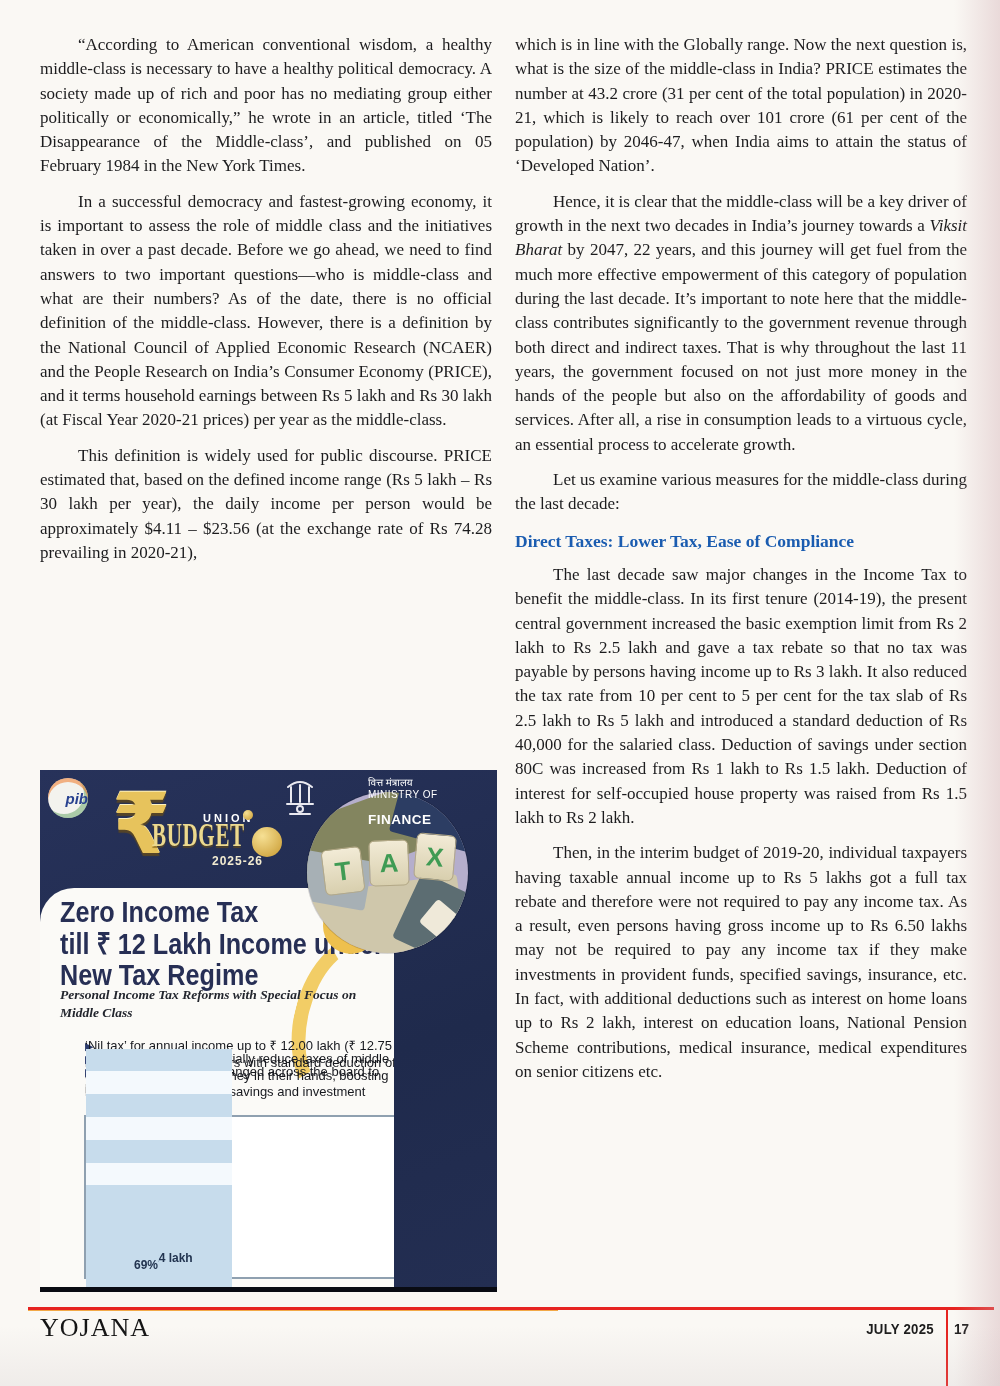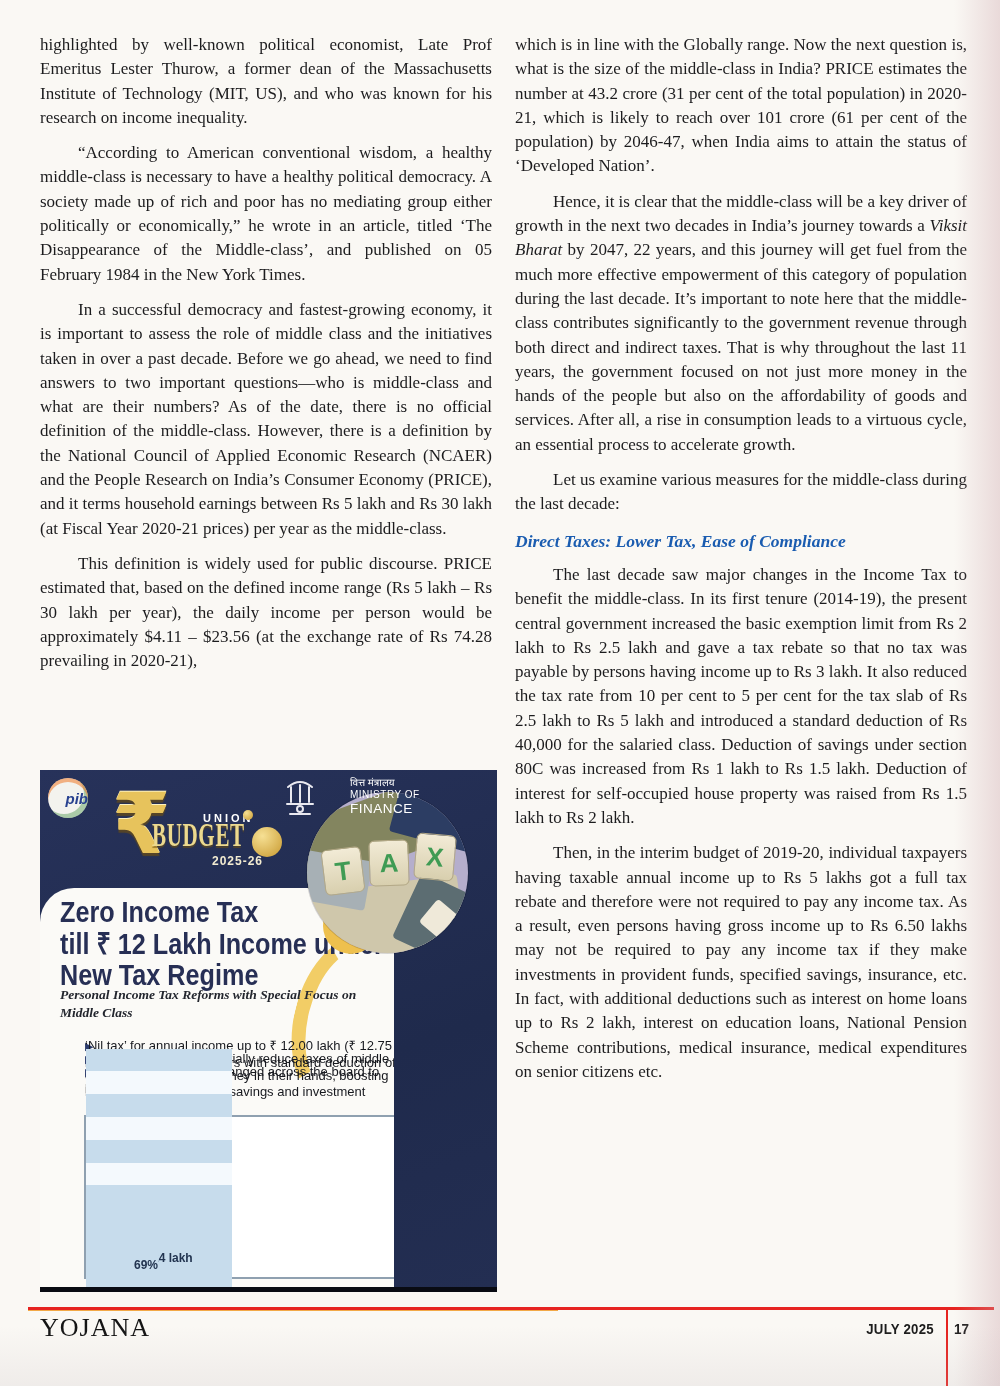--- a/index.html
+++ b/index.html
@@ -11,21 +11,21 @@
         background:linear-gradient(to top,rgba(190,180,185,.18),rgba(190,180,185,0));pointer-events:none;}
 
   
   .col{position:absolute;top:33px;width:452px;font-size:17px;line-height:24.3px;
        text-align:justify;color:#1c1c1e;}
   .col-left{left:40px;}
   .col-right{left:515px;}
   .col p{margin:0 0 11px 0;text-indent:38px;}
   .col p.no-indent{text-indent:0;}
   .sec-heading{font-size:17.5px;font-weight:700;color:#1a5cb0;margin:12px 0 10px 0;
-       text-indent:0;text-align:left;font-style:italic;}
+       text-indent:0;text-align:left;}
 
   
   .ig{position:absolute;left:40px;top:770px;width:457px;height:522px;
       background:linear-gradient(160deg,#27325a 0%,#1f2a4c 60%,#232e52 100%);
       border-bottom:5px solid #090b13;box-sizing:border-box;
       font-family:"Liberation Sans",sans-serif;}
   .ig *{position:absolute;box-sizing:border-box;}
 
   .ig-pib{left:8px;top:8px;width:40px;height:40px;border-radius:50%;background:#f3f3ee;
       display:flex;align-items:center;justify-content:flex-end;color:#27418f;font-weight:700;
@@ -40,25 +40,25 @@
   .ig-budget{left:112px;top:46px;font-size:34px;font-weight:700;font-family:"Liberation Serif",serif;
       color:#ecd98f;letter-spacing:1px;transform:scaleX(.62);transform-origin:left top;
       text-shadow:0 2px 1px rgba(110,80,15,.6);white-space:nowrap;}
   .ig-year{left:156px;top:84px;font-size:12px;font-weight:700;color:#f3ecd2;letter-spacing:1px;margin-left:16px;}
   .ig-dot{left:203px;top:40px;width:10px;height:10px;border-radius:50%;
       background:radial-gradient(circle at 35% 30%,#f6e094,#c8992f);}
   .ig-goldcircle{left:212px;top:57px;width:30px;height:30px;border-radius:50%;
       background:radial-gradient(circle at 35% 30%,#f6e094,#c8992f);}
 
   .ig-emblem{left:242px;top:5px;width:36px;height:42px;z-index:5;}
-  .ig-ministry{left:310px;top:7px;color:#ffffff;z-index:5;width:110px;}
+  .ig-ministry{left:328px;top:7px;color:#ffffff;z-index:5;width:110px;}
   .ig-ministry div{position:static;}
   .ig-ministry .hindi{font-size:10px;line-height:12px;}
   .ig-ministry .m1{font-size:10px;line-height:12px;letter-spacing:.5px;}
-  .ig-ministry .m2{font-size:13.5px;line-height:15px;font-weight:400;letter-spacing:.5px;}
+  .ig-ministry .m2{font-size:13.5px;line-height:15px;font-weight:700;letter-spacing:.5px;margin-top:11px;}
 
   .ig-crescent{left:283px;top:128px;width:56px;height:56px;border-radius:50%;
       background:#eec04e;z-index:3;}
 
   .ig-card{left:0;top:118px;width:354px;height:399px;background:#fbfaf7;
       border-radius:34px 60px 0 0;z-index:2;overflow:hidden;}
   .ig-card *{position:absolute;}
   .ig-swoosh{right:-10px;top:46px;width:110px;height:175px;border:14px solid transparent;
       border-left-color:#f2cd66;border-radius:50%;transform:rotate(14deg);z-index:1;}
 
@@ -114,21 +114,20 @@
   .f-page{position:absolute;left:954px;top:1320px;font-size:15px;font-weight:700;
       font-family:"Liberation Sans",sans-serif;color:#1b1b1b;transform:scaleX(.9);
       transform-origin:left top;}
 </style>
 </head>
 <body>
 
 <div class="page">
 
   <div class="col col-left">
-    <p class="no-indent">highlighted by well-known political economist, Late Prof Emeritus Lester Thurow, a former dean of the Massachusetts Institute of Technology (MIT, US), and who was known for his research on income inequality.</p>
     <p>“According to American conventional wisdom, a healthy middle-class is necessary to have a healthy political democracy. A society made up of rich and poor has no mediating group either politically or economically,” he wrote in an article, titled ‘The Disappearance of the Middle-class’, and published on 05 February 1984 in the New York Times.</p>
     <p>In a successful democracy and fastest-growing economy, it is important to assess the role of middle class and the initiatives taken in over a past decade. Before we go ahead, we need to find answers to two important questions—who is middle-class and what are their numbers? As of the date, there is no official definition of the middle-class. However, there is a definition by the National Council of Applied Economic Research (NCAER) and the People Research on India’s Consumer Economy (PRICE), and it terms household earnings between Rs 5 lakh and Rs 30 lakh (at Fiscal Year 2020-21 prices) per year as the middle-class.</p>
     <p>This definition is widely used for public discourse. PRICE estimated that, based on the defined income range (Rs 5 lakh – Rs 30 lakh per year), the daily income per person would be approximately $4.11 – $23.56 (at the exchange rate of Rs 74.28 prevailing in 2020-21),</p>
   </div>
 
   <div class="col col-right">
     <p class="no-indent">which is in line with the Globally range. Now the next question is, what is the size of the middle-class in India? PRICE estimates the number at 43.2 crore (31 per cent of the total population) in 2020-21, which is likely to reach over 101 crore (61 per cent of the population) by 2046-47, when India aims to attain the status of ‘Developed Nation’.</p>
     <p><span>Hence, it is clear that the middle-class will be a key driver of growth in the next two decades in India’s journey towards a </span><i>Viksit Bharat</i><span> by 2047, 22 years, and this journey will get fuel from the much more effective empowerment of this category of population during the last decade. It’s important to note here that the middle-class contributes significantly to the government revenue through both direct and indirect taxes. That is why throughout the last 11 years, the government focused on not just more money in the hands of the people but also on the affordability of goods and services. After all, a rise in consumption leads to a virtuous cycle, an essential process to accelerate growth.</span></p>
     <p>Let us examine various measures for the middle-class during the last decade:</p>
     <div class="sec-heading">Direct Taxes: Lower Tax, Ease of Compliance</div>

